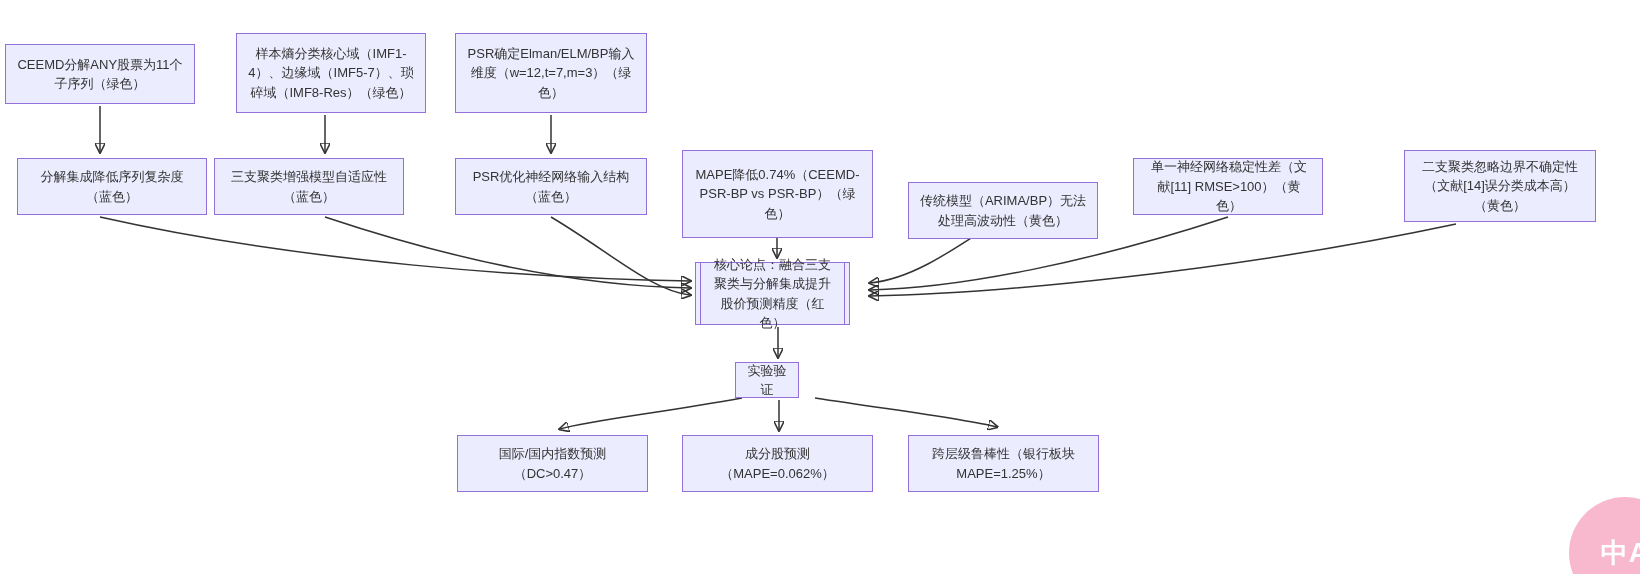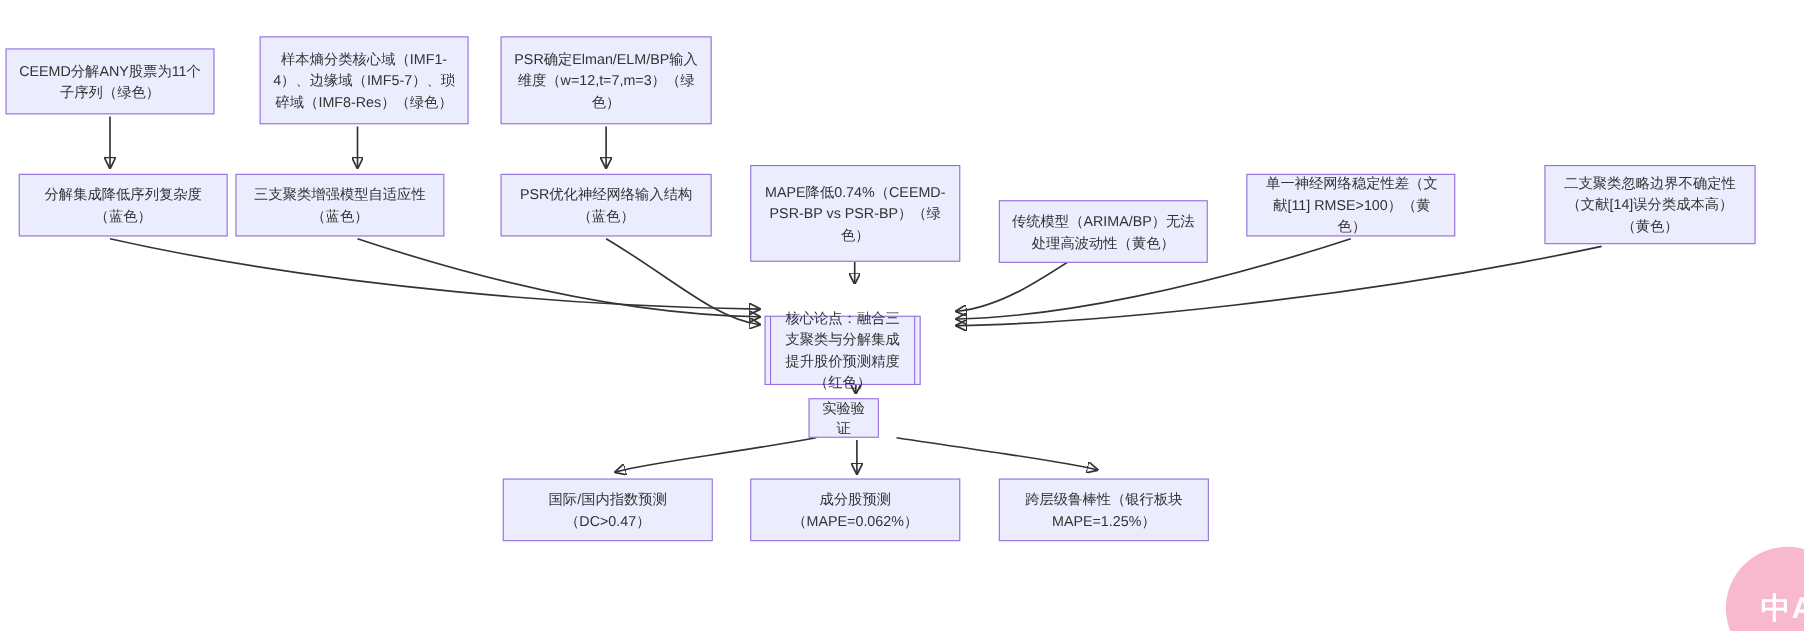--- a/index.html
+++ b/index.html
@@ -60,21 +60,21 @@
 <div class="node" style="left:455px;top:33px;width:192px;height:80px;">PSR确定Elman/ELM/BP输入维度（w=12,t=7,m=3）（绿色）</div>
 
 <div class="node" style="left:5px;top:158px;width:190px;height:57px;margin-left:12px;">分解集成降低序列复杂度（蓝色）</div>
 <div class="node" style="left:214px;top:158px;width:190px;height:57px;">三支聚类增强模型自适应性（蓝色）</div>
 <div class="node" style="left:455px;top:158px;width:192px;height:57px;">PSR优化神经网络输入结构（蓝色）</div>
 <div class="node" style="left:682px;top:150px;width:191px;height:88px;">MAPE降低0.74%（CEEMD-PSR-BP vs PSR-BP）（绿色）</div>
 <div class="node" style="left:908px;top:158px;width:190px;height:57px;margin-top:24px;">传统模型（ARIMA/BP）无法处理高波动性（黄色）</div>
 <div class="node" style="left:1133px;top:158px;width:190px;height:57px;padding-left:12px;">单一神经网络稳定性差（文献[11] RMSE&gt;100）（黄色）</div>
 <div class="node" style="left:1404px;top:150px;width:192px;height:72px;">二支聚类忽略边界不确定性（文献[14]误分类成本高）（黄色）</div>
 
-<div class="node core" style="left:695px;top:262px;width:142px;height:63px;margin-top:25px;">核心论点：融合三支聚类与分解集成提升股价预测精度（红色）</div>
+<div class="node core" style="left:695px;top:262px;width:155px;height:63px;">核心论点：融合三支聚类与分解集成提升股价预测精度（红色）</div>
 
 <div class="node" style="left:735px;top:362px;width:64px;height:36px;">实验验证</div>
 
 <div class="node" style="left:457px;top:435px;width:191px;height:57px;">国际/国内指数预测（DC&gt;0.47）</div>
 <div class="node" style="left:682px;top:435px;width:191px;height:57px;">成分股预测（MAPE=0.062%）</div>
 <div class="node" style="left:908px;top:435px;width:191px;height:57px;">跨层级鲁棒性（银行板块 MAPE=1.25%）</div>
 
 <div class="badge" style="left:1569px;top:497px;">中A</div>
 
 </body></html>

